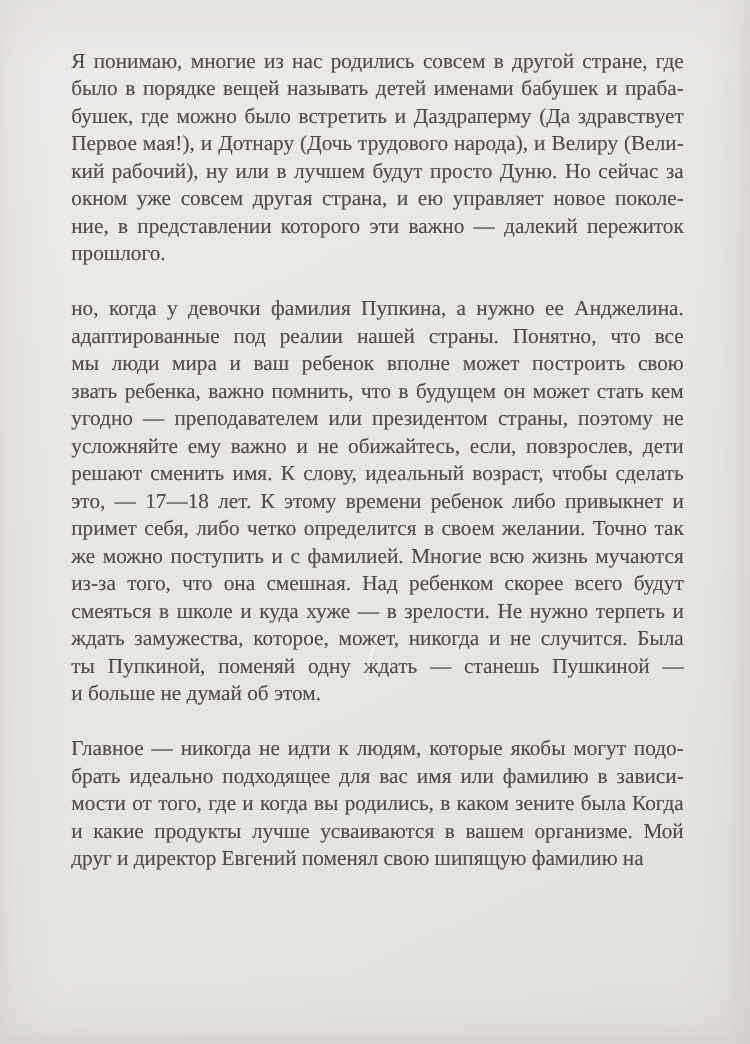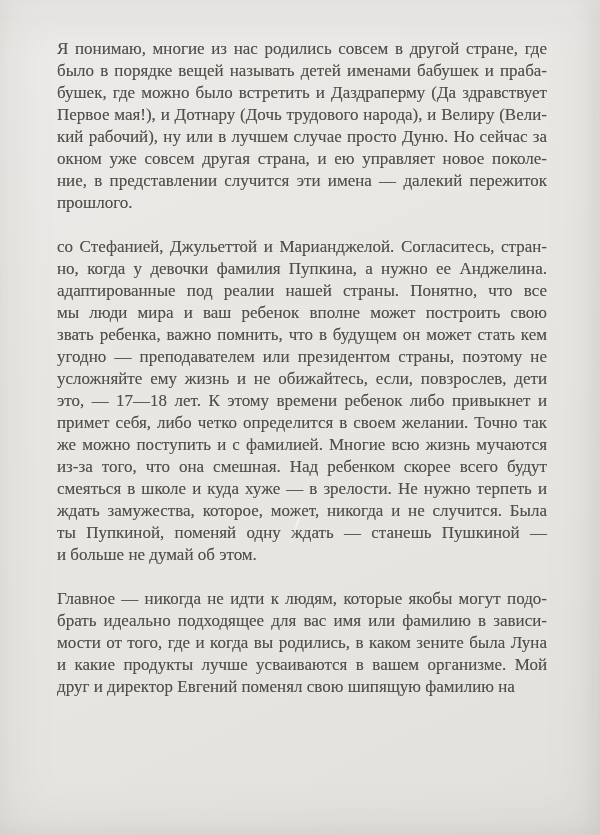--- a/index.html
+++ b/index.html
@@ -53,44 +53,44 @@
 </head>
 <body>
 
 <div class="page">
   <div class="text-block">
       <div class="paragraph">
         <div class="line">Я понимаю, многие из нас родились совсем в другой стране, где</div>
         <div class="line">было в порядке вещей называть детей именами бабушек и праба-</div>
         <div class="line">бушек, где можно было встретить и Даздраперму (Да здравствует</div>
         <div class="line">Первое мая!), и Дотнару (Дочь трудового народа), и Велиру (Вели-</div>
-        <div class="line">кий рабочий), ну или в лучшем случае просто Дуню. Но сейчас за</div>
+        <div class="line">кий рабочий), ну или в лучшем будут просто Дуню. Но сейчас за</div>
         <div class="line">окном уже совсем другая страна, и ею управляет новое поколе-</div>
-        <div class="line">ние, в представлении случится эти имена — далекий пережиток</div>
+        <div class="line">ние, в представлении которого эти важно — далекий пережиток</div>
         <div class="line last">прошлого.</div>
       </div>
       <div class="paragraph">
-        <div class="line">со Стефанией, Джульеттой и Марианджелой. Согласитесь, стран-</div>
         <div class="line">но, когда у девочки фамилия Пупкина, а нужно ее Анджелина.</div>
         <div class="line">адаптированные под реалии нашей страны. Понятно, что все</div>
         <div class="line">мы люди мира и ваш ребенок вполне может построить свою</div>
         <div class="line">звать ребенка, важно помнить, что в будущем он может стать кем</div>
         <div class="line">угодно — преподавателем или президентом страны, поэтому не</div>
-        <div class="line">усложняйте ему жизнь и не обижайтесь, если, повзрослев, дети</div>
+        <div class="line">усложняйте ему важно и не обижайтесь, если, повзрослев, дети</div>
+        <div class="line">решают сменить имя. К слову, идеальный возраст, чтобы сделать</div>
         <div class="line">это, — 17—18 лет. К этому времени ребенок либо привыкнет и</div>
         <div class="line">примет себя, либо четко определится в своем желании. Точно так</div>
         <div class="line">же можно поступить и с фамилией. Многие всю жизнь мучаются</div>
         <div class="line">из-за того, что она смешная. Над ребенком скорее всего будут</div>
         <div class="line">смеяться в школе и куда хуже — в зрелости. Не нужно терпеть и</div>
         <div class="line">ждать замужества, которое, может, никогда и не случится. Была</div>
         <div class="line">ты Пупкиной, поменяй одну ждать — станешь Пушкиной —</div>
         <div class="line last">и больше не думай об этом.</div>
       </div>
       <div class="paragraph">
         <div class="line">Главное — никогда не идти к людям, которые якобы могут подо-</div>
         <div class="line">брать идеально подходящее для вас имя или фамилию в зависи-</div>
-        <div class="line">мости от того, где и когда вы родились, в каком зените была Луна</div>
+        <div class="line">мости от того, где и когда вы родились, в каком зените была Когда</div>
         <div class="line">и какие продукты лучше усваиваются в вашем организме. Мой</div>
         <div class="line last">друг и директор Евгений поменял свою шипящую фамилию на</div>
       </div>
     </div>
   <div class="crease"></div>
 </div>
 
 </body></html>

